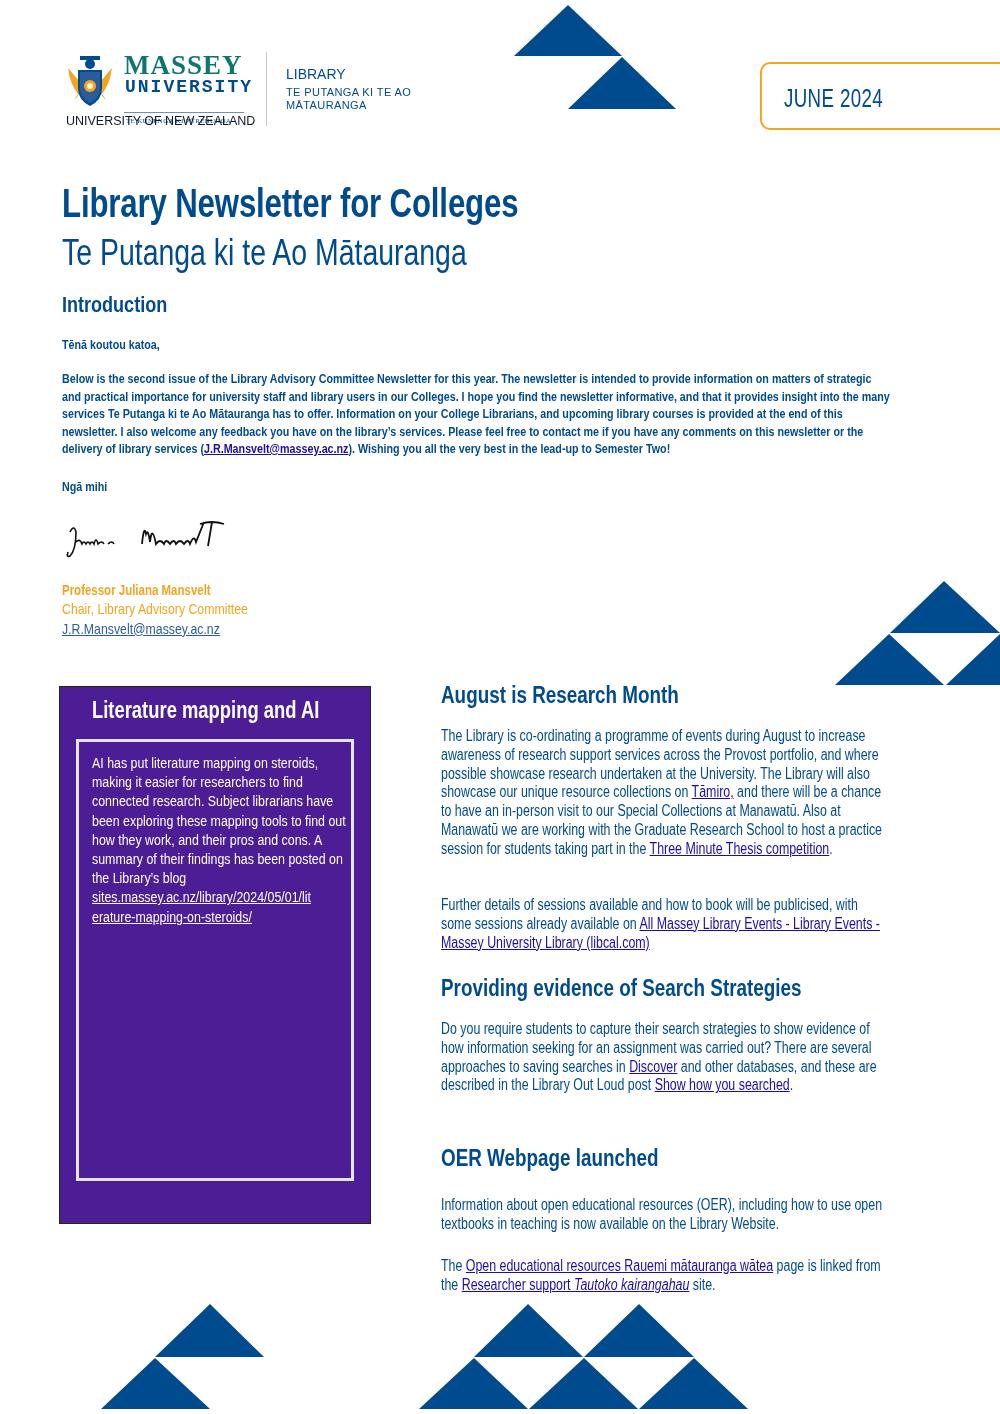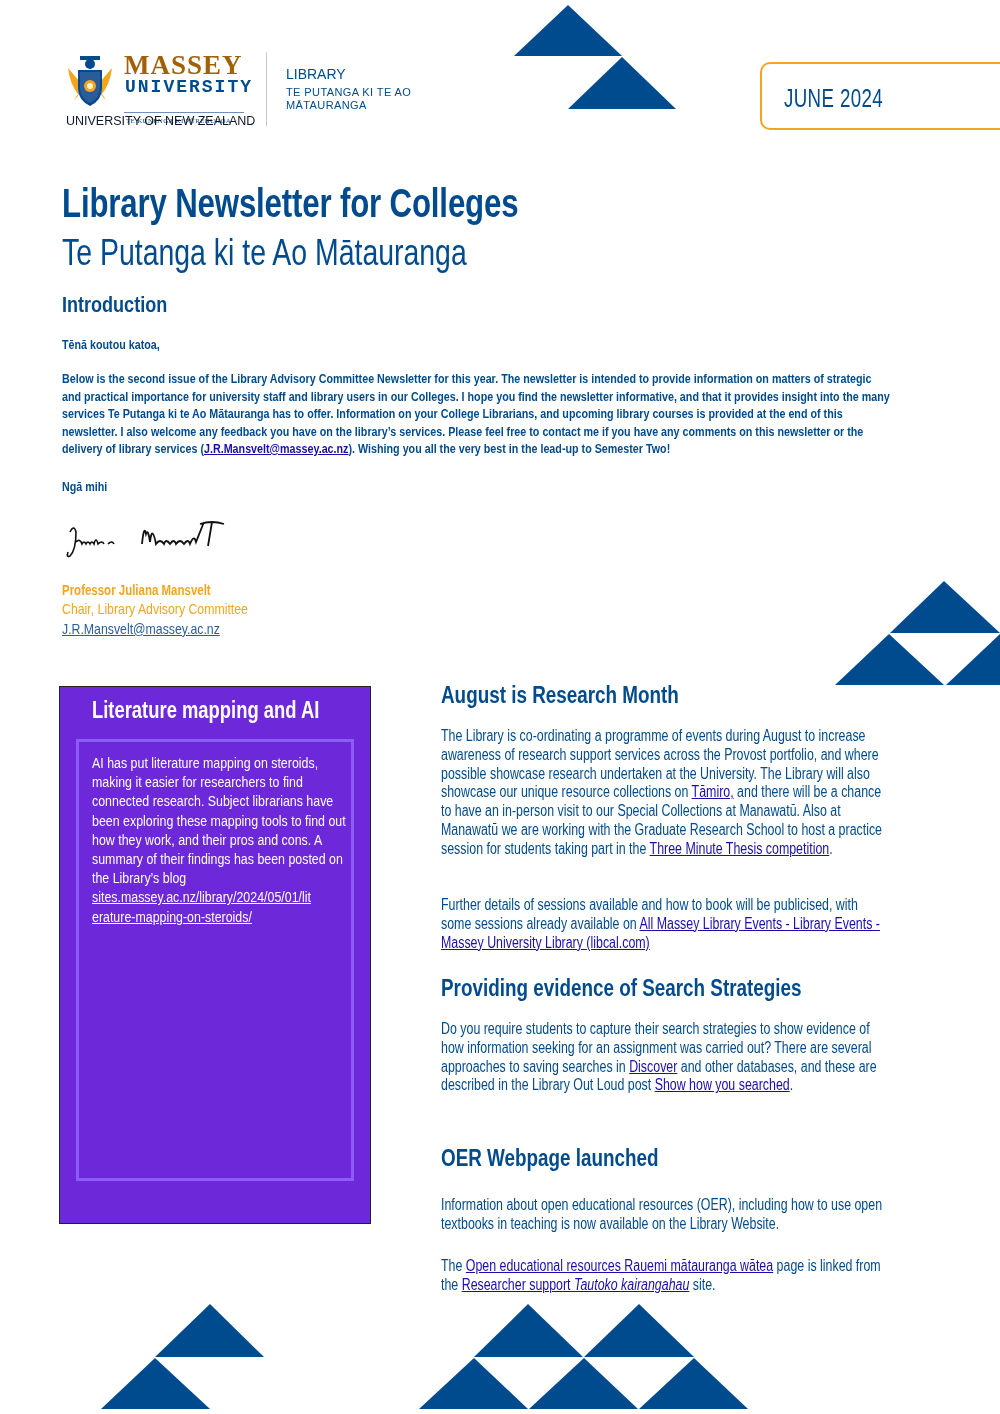--- a/index.html
+++ b/index.html
@@ -3,21 +3,21 @@
 <meta charset="utf-8">
 <style>
   * { box-sizing: border-box; margin: 0; padding: 0; }
   html, body { width: 1000px; height: 1414px; background: #ffffff; overflow: hidden; }
   body { position: relative; font-family: "Liberation Sans", sans-serif; color: #004b8d; }
   .abs { position: absolute; }
 
   
   .logo { left: 62px; top: 48px; width: 340px; height: 84px; }
   .crest { position: absolute; left: 4px; top: 6px; width: 48px; height: 54px; }
-  .massey { position: absolute; left: 62px; top: 4px; font-family: "Liberation Serif", serif; font-weight: bold; font-size: 27px; letter-spacing: 1px; color: #a16207; line-height: 27px; }
+  .massey { position: absolute; left: 62px; top: 4px; font-family: "Liberation Serif", serif; font-weight: bold; font-size: 27px; letter-spacing: 1px; color: #0f766e; line-height: 27px; }
   .university { position: absolute; left: 63px; top: 30px; font-family: Liberation Mono, monospace; font-weight: bold; font-size: 18px; letter-spacing: 2px; color: #004b8d; line-height: 18px; }
   .te-kunenga { position: absolute; left: 64px; top: 53px; font-family: "Liberation Serif", serif; font-size: 7px; letter-spacing: 0.3px; color: #004b8d; line-height: 8px; margin-top: 16px; }
   .logo-rule { position: absolute; left: 62px; top: 64px; width: 120px; height: 1px; background: #6d8fbd; }
   .univ-nz { position: absolute; left: 4px; top: 66px; font-size: 12.5px; color: #0f172a; line-height: 14px; }
   .logo-divider { position: absolute; left: 204px; top: 4px; width: 1px; height: 74px; background: #c8c8c8; }
   .library-word { position: absolute; left: 224px; top: 16px; font-size: 14px; color: #004b8d; line-height: 20px; }
   .library-sub { position: absolute; left: 224px; top: 38px; font-size: 11px; color: #004b8d; line-height: 13px; letter-spacing: 0.4px; width: 130px; }
 
   
   .date-box { left: 760px; top: 62px; width: 260px; height: 68px; border: 2px solid #f3a51f; border-radius: 10px; }
@@ -31,23 +31,23 @@
   .intro-text { left: 62px; font-size: 13.5px; font-weight: bold; color: #004b8d; transform: scaleX(0.795); transform-origin: left top; white-space: nowrap; line-height: 17.4px; }
   .intro-text a { color: #1a0dab; text-decoration: underline; }
 
   .signature { left: 62px; top: 510px; width: 180px; height: 56px; }
 
   .sig-name { left: 62px; top: 581px; font-size: 14px; font-weight: bold; color: #f3a51f; transform: scaleX(0.82); transform-origin: left top; white-space: nowrap; line-height: 18px; }
   .sig-role { left: 62px; top: 600px; font-size: 15px; color: #f3a51f; transform: scaleX(0.82); transform-origin: left top; white-space: nowrap; line-height: 18px; }
   .sig-email { left: 62px; top: 620px; font-size: 15px; color: #2a5c9a; text-decoration: underline; transform: scaleX(0.82); transform-origin: left top; white-space: nowrap; line-height: 18px; }
 
   
-  .callout { left: 59px; top: 686px; width: 312px; height: 538px; background: #6d28d9; border: 1.5px solid #222; }
+  .callout { left: 59px; top: 686px; width: 312px; height: 538px; background: #4c1d95; border: 1.5px solid #222; }
   .callout-title { position: absolute; left: 32px; top: 10px; font-size: 23px; font-weight: bold; color: #ffffff; transform: scaleX(0.8); transform-origin: left top; white-space: nowrap; line-height: 26px; }
-  .callout-inner { position: absolute; left: 16px; top: 52px; width: 278px; height: 442px; border: 3px solid #8b5cf6; }
+  .callout-inner { position: absolute; left: 16px; top: 52px; width: 278px; height: 442px; border: 3px solid #e5e5e5; }
   .callout-body { position: absolute; left: 13px; top: 11px; width: 320px; font-size: 15.5px; color: #ffffff; transform: scaleX(0.8); transform-origin: left top; line-height: 19.2px; }
   .callout-body a { color: #ffffff; text-decoration: underline; }
 
   
   .sec-heading { left: 441px; font-size: 23px; font-weight: bold; color: #004b8d; transform: scaleX(0.82); transform-origin: left top; white-space: nowrap; line-height: 26px; }
   .body-text { left: 441px; width: 560px; font-size: 15.6px; color: #004b8d; transform: scaleX(0.795); transform-origin: left top; line-height: 18.8px; }
   .body-text a { color: #1a0dab; text-decoration: underline; }
 
   
   .tri svg { display: block; }

